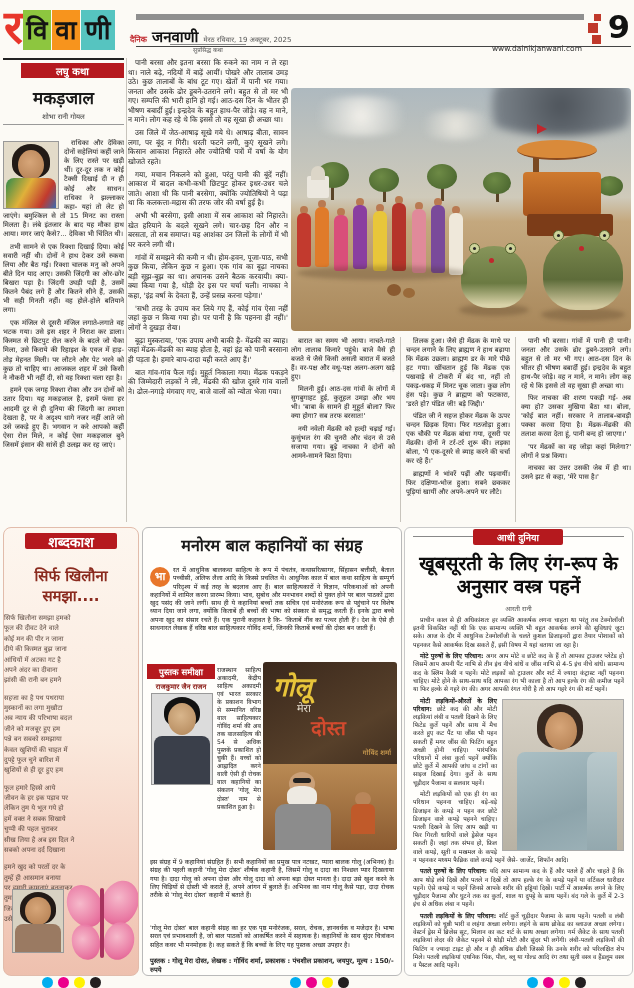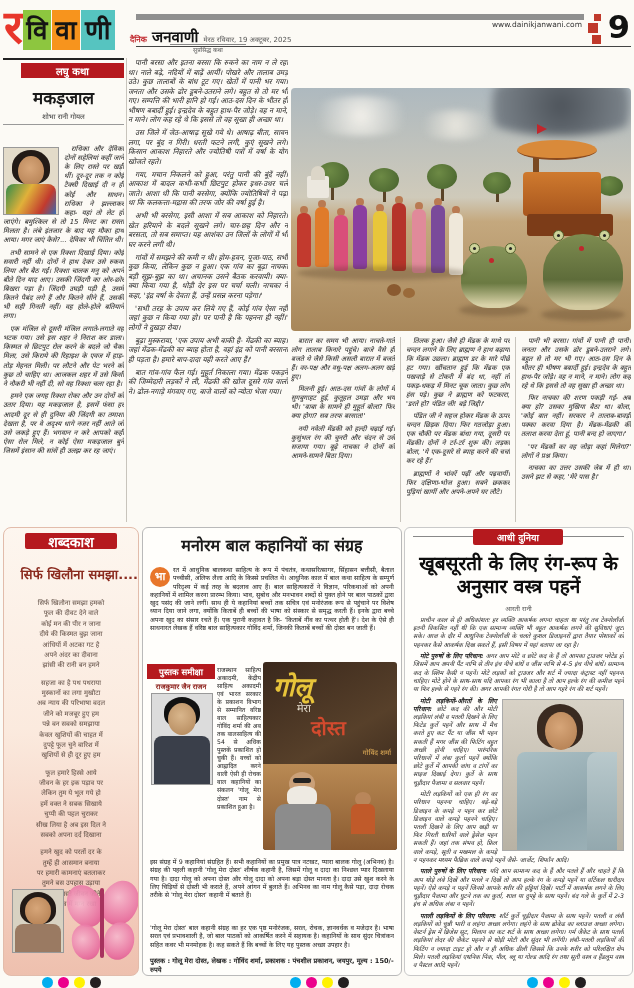--- a/index.html
+++ b/index.html
@@ -1,20 +1,20 @@
 <!DOCTYPE html>
 <html><head>
 <meta charset="utf-8">
 <style>
   html,body{margin:0;padding:0;background:#e9e7e2;}
   #page{position:relative;width:634px;height:988px;margin:0 auto;background:#fcfaf5;
         font-family:"DejaVu Sans",sans-serif;color:#1a1a1a;overflow:hidden;}
   .abs{position:absolute;}
   .jtext{font-size:7px;line-height:1.32;text-align:justify;overflow:hidden;}
-  .jtext p{margin:0 0 3.5px 0;text-indent:7px;font-style:italic;}
+  .jtext p{margin:0 0 3.5px 0;text-indent:7px;}
   b{font-weight:700;}
   .red-label{background:#b5191e;color:#fff;font-weight:700;display:flex;align-items:center;justify-content:center;}
   .col-rule{width:1px;background:#c8c4bc;}
   
   .logo-tile{display:inline-block;width:28px;height:40px;line-height:40px;text-align:center;
              font-size:26px;font-weight:700;color:#151515;margin-right:1px;vertical-align:bottom;}
   .lr{font-size:46px;font-weight:700;color:#e8362b;display:inline-block;vertical-align:bottom;line-height:46px;}
   .pixel-sq{position:absolute;background:#c0392b;}
   
   .tree{position:absolute;border-radius:50%;background:radial-gradient(circle at 40% 35%,#6d8a45,#45602c);}
@@ -43,35 +43,35 @@
 
   <div class="abs" style="left:4px;top:4px;width:130px;height:56px;">
     <span class="lr">र</span><span class="logo-tile" style="background:#8dc63f;">वि</span><span class="logo-tile" style="background:#f7941d;">वा</span><span class="logo-tile" style="background:#56c4c0;width:34px;">णी</span>
   </div>
   <div class="abs" style="left:136px;top:14px;width:448px;height:6px;background:#8f8f8f;"></div>
   <div class="abs" style="left:130px;top:26px;white-space:nowrap;">
     <span style="font-size:8px;color:#c0272d;font-weight:700;">दैनिक</span>
     <span style="font-size:15px;font-weight:700;color:#111;">जनवाणी</span>
     <span style="font-size:7px;color:#555;">मेरठ रविवार, 19 अक्टूबर, 2025</span>
   </div>
-  <div class="abs" style="left:470px;top:20px;width:112px;text-align:right;font-size:7.5px;color:#333;">www.dainikjanwani.com</div>
+  <div class="abs" style="left:470px;top:44px;width:112px;text-align:right;font-size:7.5px;color:#333;">www.dainikjanwani.com</div>
   <div class="abs" style="left:588px;top:14px;width:16px;height:30px;">
     <div class="pixel-sq" style="left:6px;top:0;width:7px;height:7px;"></div>
     <div class="pixel-sq" style="left:0;top:9px;width:10px;height:10px;"></div>
     <div class="pixel-sq" style="left:4px;top:21px;width:9px;height:9px;"></div>
   </div>
   <div class="abs" style="left:602px;top:8px;width:28px;font-size:32px;font-weight:700;color:#111;text-align:right;">9</div>
   <div class="abs" style="left:136px;top:46px;width:495px;height:1px;background:#444;"></div>
 
   <div class="abs" style="left:3px;top:58px;width:121px;height:464px;">
     <div style="height:2px;background:#222;"></div>
     <div class="red-label" style="margin:3px 0 0 18px;height:15px;font-size:10px;">लघु कथा</div>
     <div style="font-size:17px;font-weight:700;text-align:center;margin-top:8px;">मकड़जाल</div>
     <div style="font-size:7px;color:#333;text-align:center;border-bottom:1px solid #999;padding:3px 0;">शोभा रानी गोयल</div>
-    <div class="jtext" style="margin-top:20px;height:398px;font-size:6.9px;">
+    <div class="jtext" style="margin-top:14px;height:398px;font-size:6.9px;">
       <div class="portrait" style="float:left;width:54px;height:66px;margin:2px 5px 2px 0;background:#e3dbc9;">
         <div class="hair" style="left:8px;top:2px;width:38px;height:34px;"></div>
         <div class="face" style="left:14px;top:8px;width:26px;height:30px;"></div>
         <div class="torso" style="left:2px;top:36px;width:50px;height:30px;background:linear-gradient(120deg,#2f8a4a,#e0b13a 40%,#c23a2e 75%,#3a6ab0);"></div>
       </div>
       <div>
           <p>राधिका और देविका दोनों सहेलियां कहीं जाने के लिए रास्ते पर खड़ी थीं। दूर-दूर तक न कोई टैक्सी दिखाई दी न ही कोई और साधन। राधिका ने झल्लाकर कहा- यहां तो लेट हो जाएंगे। बमुश्किल से तो 15 मिनट का रास्ता मिलता है। लंबे इंतजार के बाद यह मौका हाथ आया। मगर जाएं कैसे?... देविका भी चिंतित थी।</p>
           <p>तभी सामने से एक रिक्शा दिखाई दिया। कोई सवारी नहीं थी। दोनों ने हाथ देकर उसे रुकवा लिया और बैठ गईं। रिक्शा चालक मनु को अपने बीते दिन याद आए। उसकी जिंदगी का ओर-छोर बिखरा पड़ा है। जिंदगी उघड़ी पड़ी है, उसमें कितने पैबंद लगे हैं और कितने सीने हैं, उसकी भी सही गिनती नहीं। वह होले-होले बतियाने लगा।</p>
           <p>एक मंजिल से दूसरी मंजिल लगाते-लगाते वह भटक गया। उसे इस शहर ने निराश कर डाला। किस्मत से छिटपुट रोल करने के बदले जो चैका मिला, उसे किराये की रिहाइश के एवज में हाड़-तोड़ मेहनत मिली। पर लौटने और पेट भरने को कुछ तो चाहिए था। आजकल शहर में उसे किसी ने नौकरी भी नहीं दी, सो वह रिक्शा चला रहा है।</p>
           <p>हमने एक जगह रिक्शा रोका और उन दोनों को उतार दिया। यह मकड़जाल है, इसमें फंसा हर आदमी दूर से ही दुनिया की जिंदगी का तमाशा देखता है, पर वे अदृश्य धागे नजर नहीं आते जो उसे जकड़े हुए हैं। भगवान न करे आपको कहीं ऐसा रोल मिले, न कोई ऐसा मकड़जाल बुने जिसमें इंसान की सांसें ही उलझ कर रह जाएं।</p>
@@ -188,22 +188,22 @@
   <div class="abs col-rule" style="left:515px;top:337px;height:185px;"></div>
   <div class="abs jtext" style="left:521px;top:337px;width:110px;height:185px;font-size:6.8px;">
       <p>पानी भी बरसा। गांवों में पानी ही पानी। जनता और उसके ढोर डूबने-उतराने लगे। बहुत से तो मर भी गए। आठ-दस दिन के भीतर ही भीषण बबार्दी हुई। इन्द्रदेव के बहुत हाथ-पैर जोड़े। वह न माने, न माने। लोग कह रहे थे कि इससे तो वह सूखा ही अच्छा था।</p>
       <p>फिर नाचका की शरण पकड़ी गई- अब क्या हो? उसका मुखिया बैठा था। बोला, 'कोई बात नहीं। सरकार ने तालाब-बावड़ी पक्का करवा दिया है। मेंढक-मेंढकी की तलाश करवा देता हूं, पानी बन्द हो जाएगा।'</p>
       <p>'पर मेंढकों का वह जोड़ा कहां मिलेगा?' लोगों ने प्रश्न किया।</p>
       <p>नाचका का उत्तर उसकी जेब में ही था। उसने झट से कहा, 'मेरे पास है।'</p>
     </div>
 
   <div class="abs" style="left:3px;top:527px;width:134px;height:447px;border:1px solid #e2bcab;border-radius:8px;overflow:hidden;background:linear-gradient(180deg,#fdf6ef 0%,#fbeade 45%,#f5d2c3 75%,#eec0ae 100%);">
     <div class="red-label" style="width:92px;height:16px;margin:5px auto 16px;font-size:14px;border-radius:2px;">शब्दकाश</div>
-    <div style="font-size:13px;font-weight:700;color:#8a2a1e;text-align:right;margin-top:7px;">सिर्फ खिलौना समझा....</div>
-    <div class="poem" style="margin-top:15px;font-size:6.7px;line-height:1.55;color:#5c4a40;text-align:center;">
+    <div style="font-size:15px;font-weight:700;color:#8a2a1e;text-align:center;margin-top:7px;">सिर्फ खिलौना समझा....</div>
+    <div class="poem" style="margin-top:8px;font-size:6.7px;line-height:1.55;color:#5c4a40;">
         <div>सिर्फ खिलौना समझा हमको</div>
         <div>फूल की दीवट देने वाले</div>
         <div>कोई मन की पीर न जाना</div>
         <div>दीये की किस्मत बुझ जाना</div>
         <div>आंधियों में अटका गट है</div>
         <div>अपने अंदर का दीवाना</div>
         <div>झांसी की रानी बन हमने</div>
         <div class="gap"></div>
         <div>सहजा का है पथ पथराया</div>
         <div>मुस्कानों का लगा मुखौटा</div>

